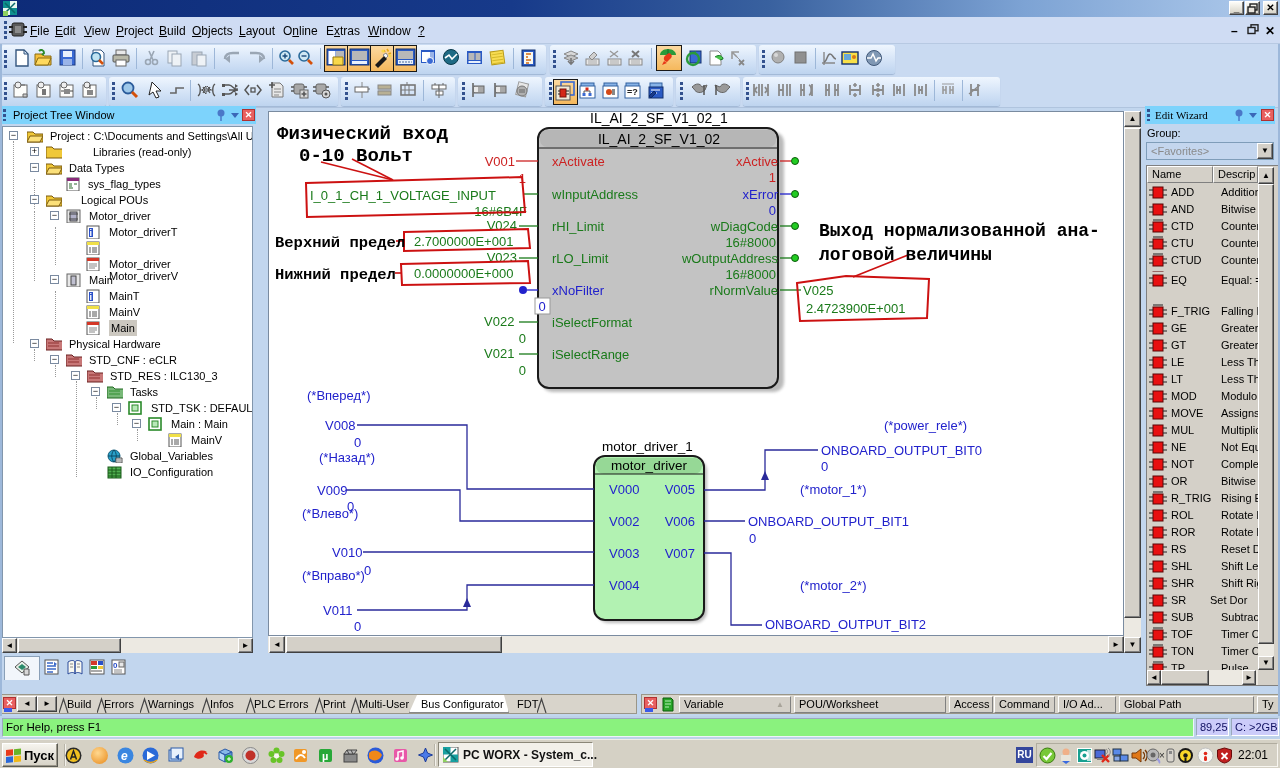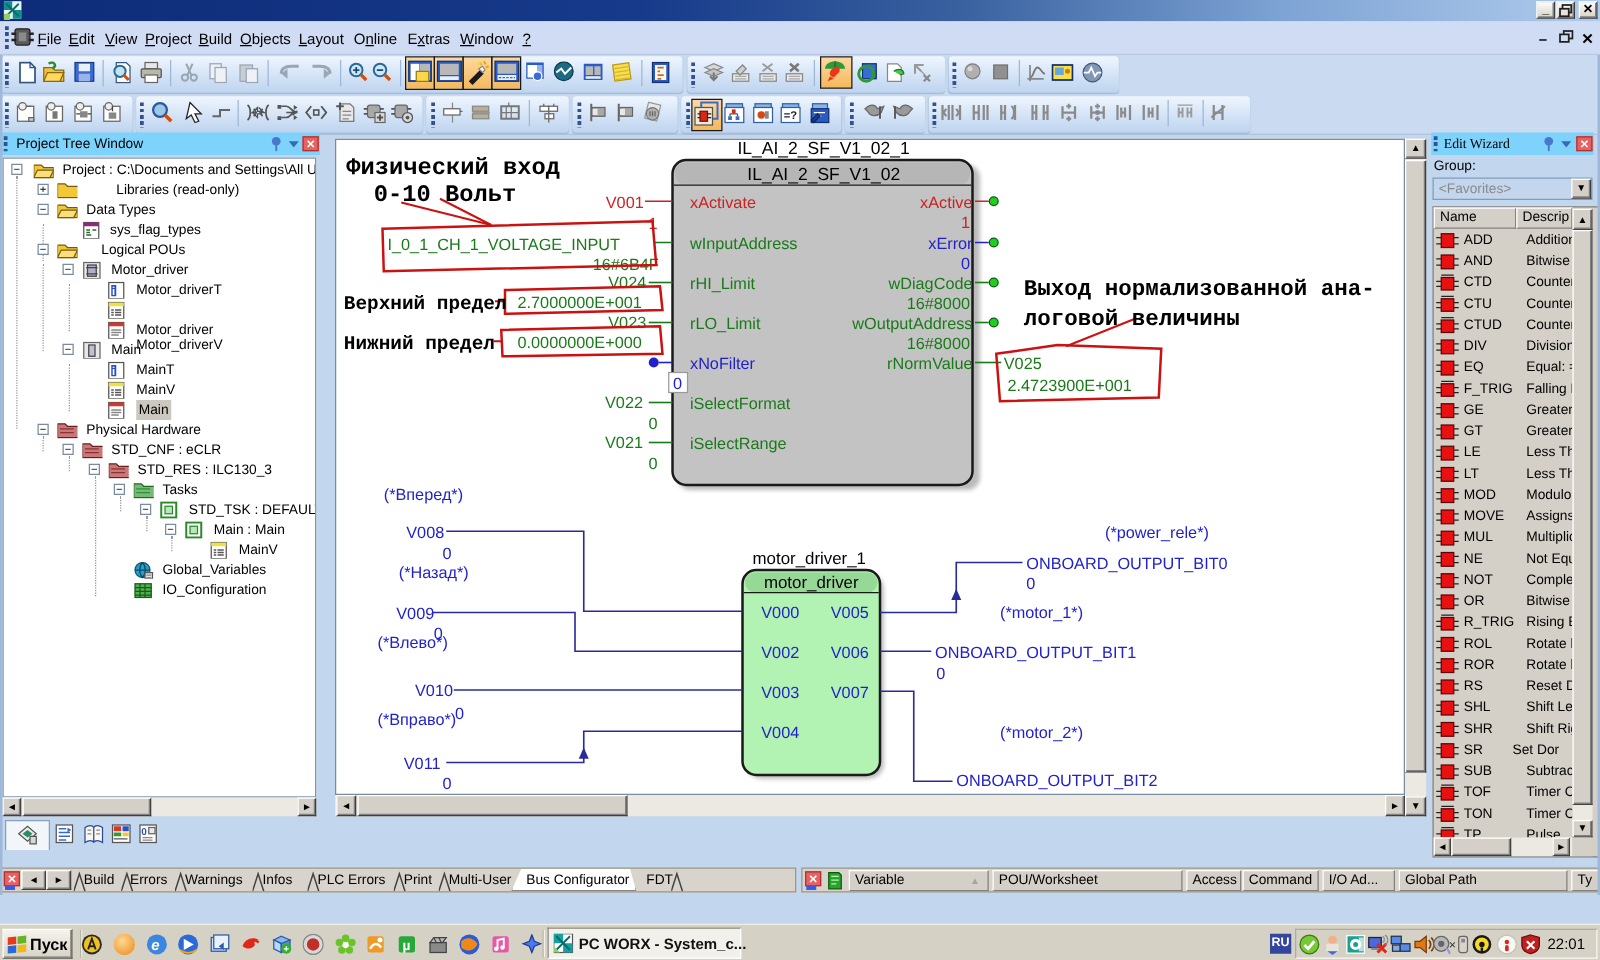--- a/index.html
+++ b/index.html
@@ -1049,21 +1049,21 @@
               <path d="M1 7h4M1 11h4M15 7h4M15 11h4M5 2h10" stroke="#222"></path>
             </svg><span style="position:absolute;left:23px;top:2px">CTU</span><span style="position:absolute;left:73px;top:2px">Counter</span></div>
         <div class="ewrow" style="top:68px"><svg width="20" height="17">
               <rect x="5" y="4" width="10" height="10" fill="#e81010" stroke="#5a0505"></rect>
               <path d="M1 7h4M1 11h4M15 7h4M15 11h4M5 2h10" stroke="#222"></path>
             </svg><span style="position:absolute;left:23px;top:2px">CTUD</span><span style="position:absolute;left:73px;top:2px">Counter</span></div>
         <div class="ewrow" style="top:85px"><svg width="20" height="17">
               <rect x="5" y="3" width="10" height="11" fill="#e81010" stroke="#5a0505"></rect>
               <path d="M1 6h4M1 11h4M15 6h4M15 11h4" stroke="#222"></path>
             </svg><span style="position:absolute;left:23px;top:2px">DIV</span><span style="position:absolute;left:73px;top:2px">Division</span></div>
-        <div class="ewrow" style="top:102px"><svg width="20" height="17">
+        <div class="ewrow" style="top:88px"><svg width="20" height="17">
               <rect x="5" y="3" width="10" height="11" fill="#e81010" stroke="#5a0505"></rect>
               <path d="M1 6h4M1 11h4M15 6h4M15 11h4" stroke="#222"></path>
             </svg><span style="position:absolute;left:23px;top:2px">EQ</span><span style="position:absolute;left:73px;top:2px">Equal: =</span></div>
         <div class="ewrow" style="top:119px"><svg width="20" height="17">
               <rect x="5" y="4" width="10" height="10" fill="#e81010" stroke="#5a0505"></rect>
               <path d="M1 7h4M1 11h4M15 7h4M15 11h4M5 2h10" stroke="#222"></path>
             </svg><span style="position:absolute;left:23px;top:2px">F_TRIG</span><span style="position:absolute;left:73px;top:2px">Falling E</span></div>
         <div class="ewrow" style="top:136px"><svg width="20" height="17">
               <rect x="5" y="3" width="10" height="11" fill="#e81010" stroke="#5a0505"></rect>
               <path d="M1 6h4M1 11h4M15 6h4M15 11h4" stroke="#222"></path>
@@ -1214,20 +1214,26 @@
     <div class="hcell" style="left:352px;width:61px;">Command</div>
     <div class="hcell" style="left:416px;width:58px;">I/O Ad...</div>
     <div class="hcell" style="left:477px;width:135px;">Global Path</div>
     <div class="hcell" style="left:615px;width:46px;">Ty<svg style="position:absolute;right:1px;top:3px" width="12" height="11">
           <rect x="1" y="1" width="10" height="4" fill="#e8e6e0" stroke="#888"></rect>
           <rect x="1" y="6" width="10" height="4" fill="#e8e6e0" stroke="#888"></rect>
         </svg></div>
   </div>
   <div class="abs" style="left:0;top:44px;width:2px;height:672px;background:#9db8da;"></div>
   <div class="abs" style="left:1278px;top:44px;width:2px;height:672px;background:#9db8da;"></div>
+  <div id="status" class="abs">
+    <div style="position:absolute;left:2px;top:2px;width:1192px;height:19px;background:#8af27e;border:1px solid #9aa8bc;border-bottom-color:#eef4fa;border-right-color:#eef4fa;"></div>
+    <span style="position:absolute;left:6px;top:5px;font-size:11.5px;">For Help, press F1</span>
+    <div class="scell" style="left:1196px;width:33px;background:#ccccfa;color:#101060;padding:2px 0 0 3px;">89,25</div>
+    <div class="scell" style="left:1231px;width:48px;background:#ccccfa;color:#101060;padding:2px 0 0 3px;">C: &gt;2GB</div>
+  </div>
   <div id="taskbar" class="abs">
     <div style="position:absolute;left:2px;top:3px;width:56px;height:24px;background:linear-gradient(180deg,#f6f4ee,#d6d2c6);border:1px solid #5a5a52;border-top-color:#fff;border-left-color:#fff;box-shadow:inset -1px -1px 0 #9a968a;">
       <svg style="position:absolute;left:3px;top:4px" width="16" height="15">
           <g transform="skewY(-6)">
             <rect x="0" y="2" width="7" height="6" fill="#e83a1a"></rect>
             <rect x="8" y="2" width="7" height="6" fill="#68b428"></rect>
             <rect x="0" y="9" width="7" height="6" fill="#2a68d8"></rect>
             <rect x="8" y="9" width="7" height="6" fill="#f0b818"></rect>
           </g>
         </svg>

